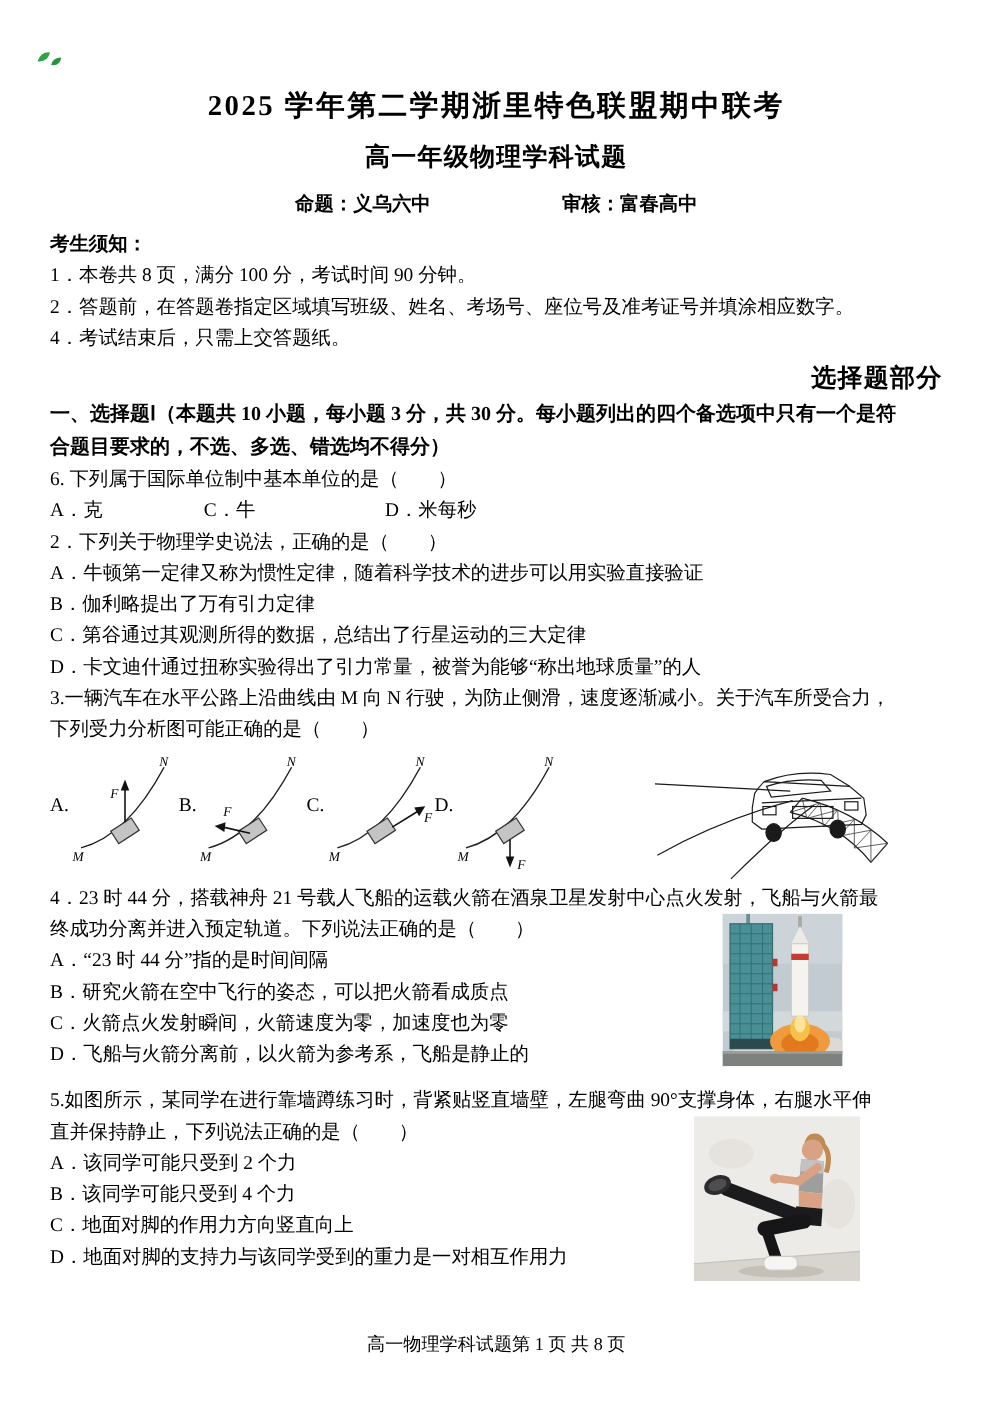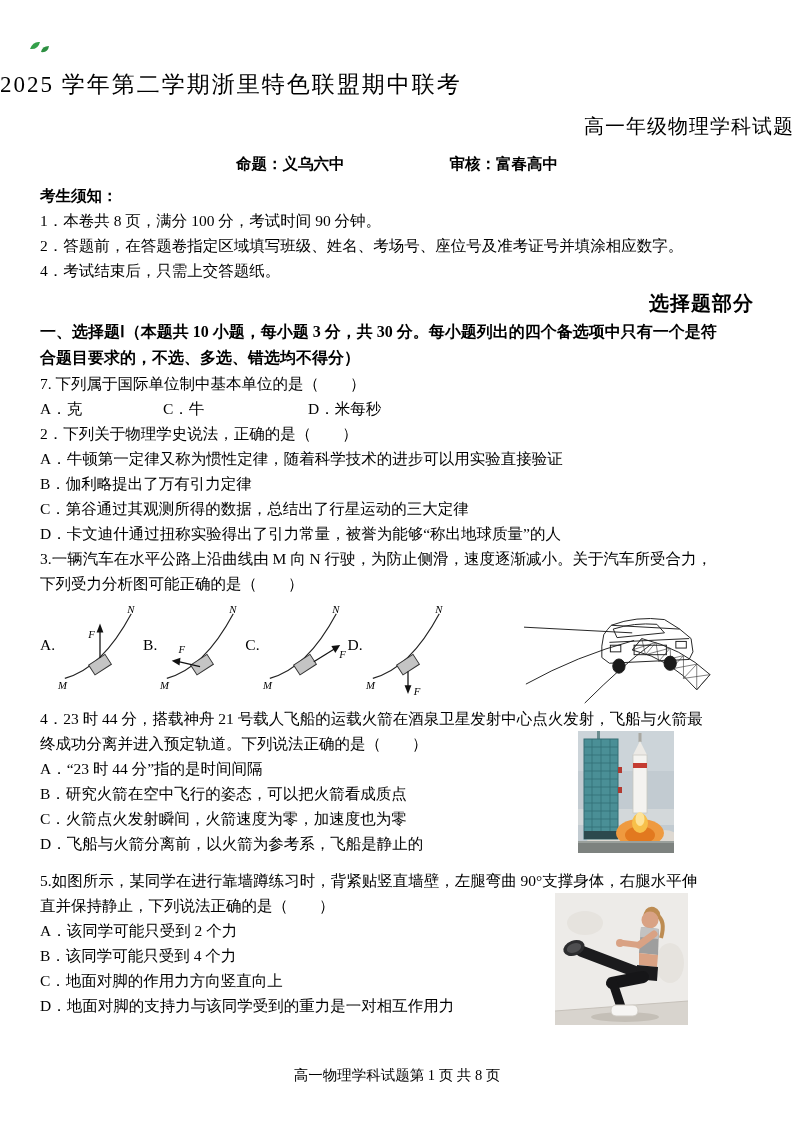--- a/index.html
+++ b/index.html
@@ -4,24 +4,24 @@
 <style>
   html,body { margin:0; padding:0; background:#ffffff; }
   .page {
     position:relative; width:794px; height:1123px; margin:0 auto;
     background:#ffffff; overflow:hidden;
     font-family:"Liberation Serif", serif; color:#000;
   }
   .content { padding:0 40px; }
   .bodyline { font-size:15.5px; line-height:25px; white-space:nowrap; }
   .title {
-    margin-top:70px; text-align:left; font-size:23px; font-weight:400;
+    margin-top:70px; text-align:center; font-size:23px; font-weight:700;
     letter-spacing:2px; line-height:30px;
   }
-  .subtitle { margin-top:12px; text-align:right; font-size:20px; font-weight:400; line-height:28px; letter-spacing:1px; }
+  .subtitle { margin-top:12px; text-align:center; font-size:20px; font-weight:700; line-height:28px; letter-spacing:1px; }
   .meta-row { margin-top:12px; display:flex; justify-content:center; gap:105px; font-size:15.5px; font-weight:700; line-height:23px; }
   .notice-heading { margin-top:8px; font-weight:700; font-size:15.5px; line-height:25px; }
   .part-title { margin-top:4px; text-align:right; font-size:20px; font-weight:700; line-height:32px; letter-spacing:1px; }
   .sec-line { font-size:16px; font-weight:700; line-height:26px; white-space:nowrap; }
   .opt-row { display:flex; font-size:15.5px; line-height:25px; }
   .opt-row span:nth-child(1){ width:123px; }
   .opt-row span:nth-child(2){ width:145px; }
   .opt-row span:nth-child(3){ width:105px; }
   .fbd-row { display:flex; align-items:center; margin-top:2px; height:102px; }
   .fbd-unit { display:flex; align-items:center; }
@@ -62,21 +62,21 @@
     <div class="notice-heading">考生须知：</div>
     <div class="bodyline">1．本卷共 8 页，满分 100 分，考试时间 90 分钟。</div>
     <div class="bodyline">2．答题前，在答题卷指定区域填写班级、姓名、考场号、座位号及准考证号并填涂相应数字。</div>
     <div class="bodyline">4．考试结束后，只需上交答题纸。</div>
 
     <div class="part-title">选择题部分</div>
 
     <div class="sec-line">一、选择题Ⅰ（本题共 10 小题，每小题 3 分，共 30 分。每小题列出的四个备选项中只有一个是符</div>
     <div class="sec-line">合题目要求的，不选、多选、错选均不得分）</div>
 
-    <div class="bodyline">7. 下列属于国际单位制中基本单位的是（　　）</div>
+    <div class="bodyline">6. 下列属于国际单位制中基本单位的是（　　）</div>
     <div class="opt-row">
       <span>A．克</span>
       <span>C．牛</span>
       <span>D．米每秒</span>
     </div>
 
     <div class="bodyline">2．下列关于物理学史说法，正确的是（　　）</div>
     <div class="bodyline">A．牛顿第一定律又称为惯性定律，随着科学技术的进步可以用实验直接验证</div>
     <div class="bodyline">B．伽利略提出了万有引力定律</div>
     <div class="bodyline">C．第谷通过其观测所得的数据，总结出了行星运动的三大定律</div>

